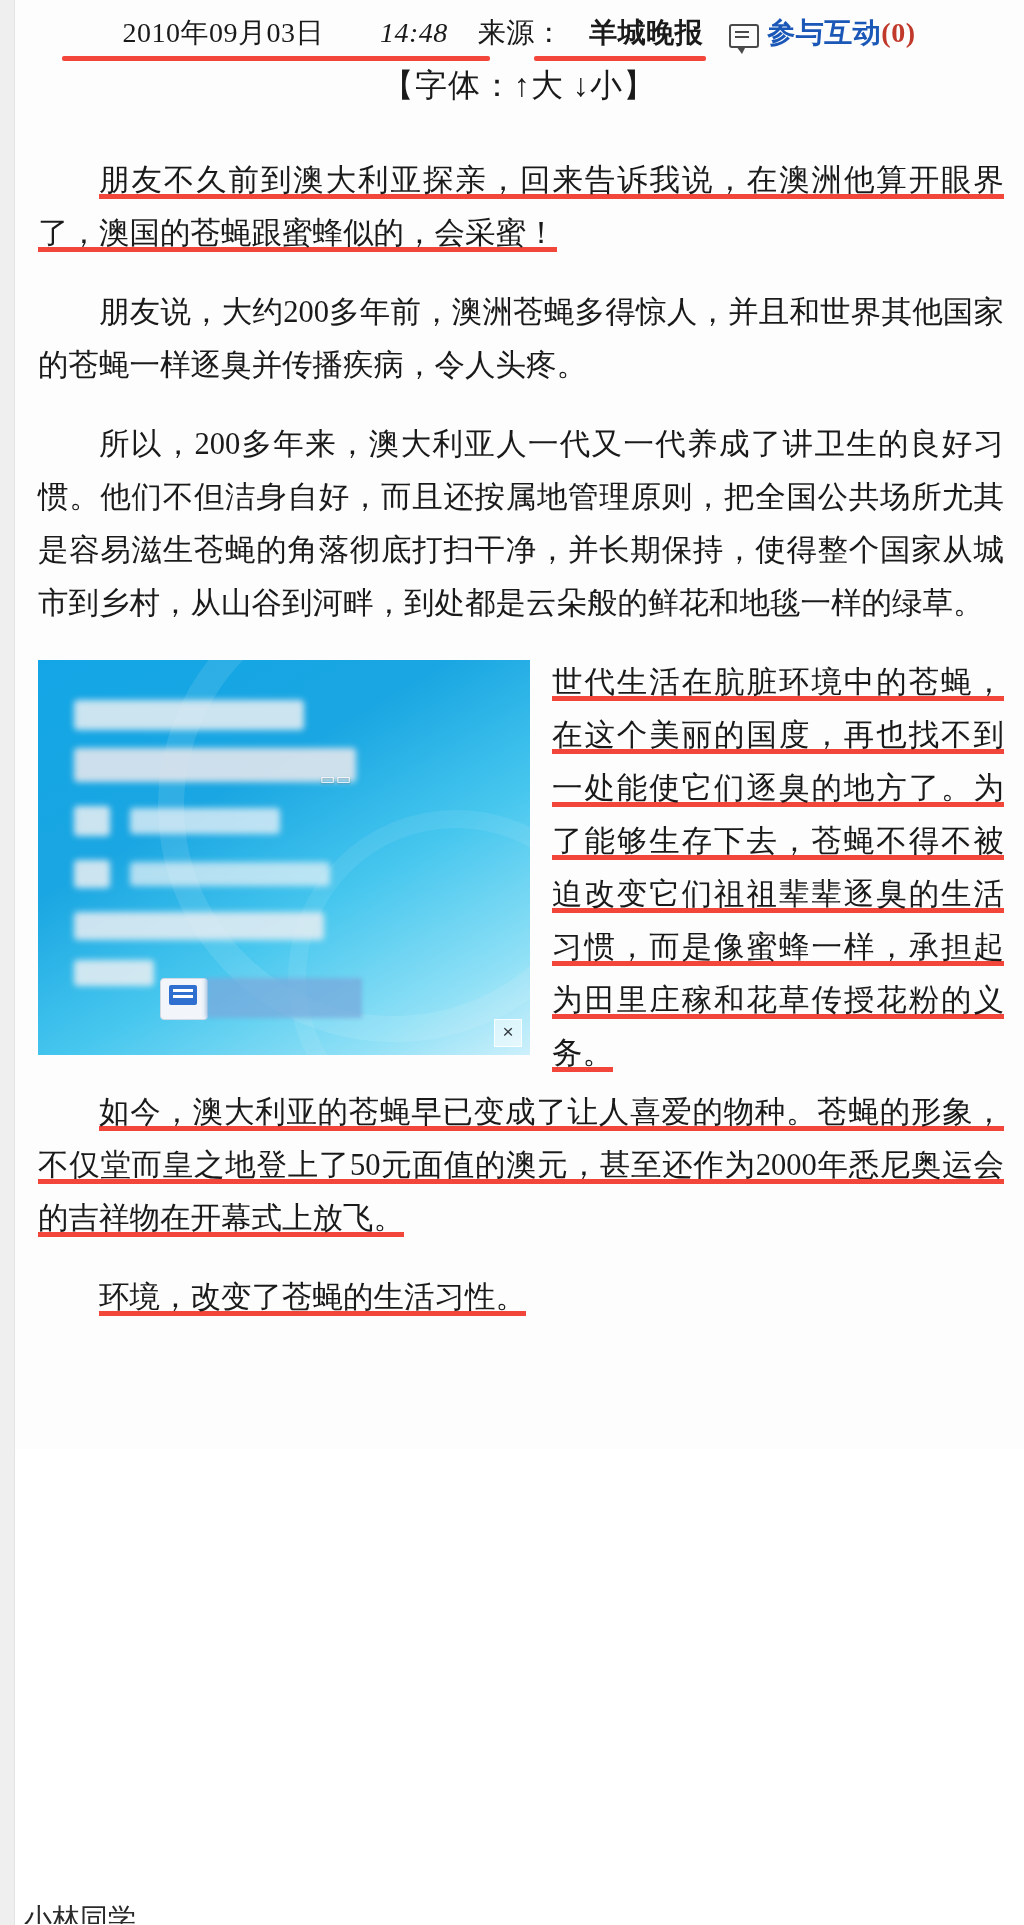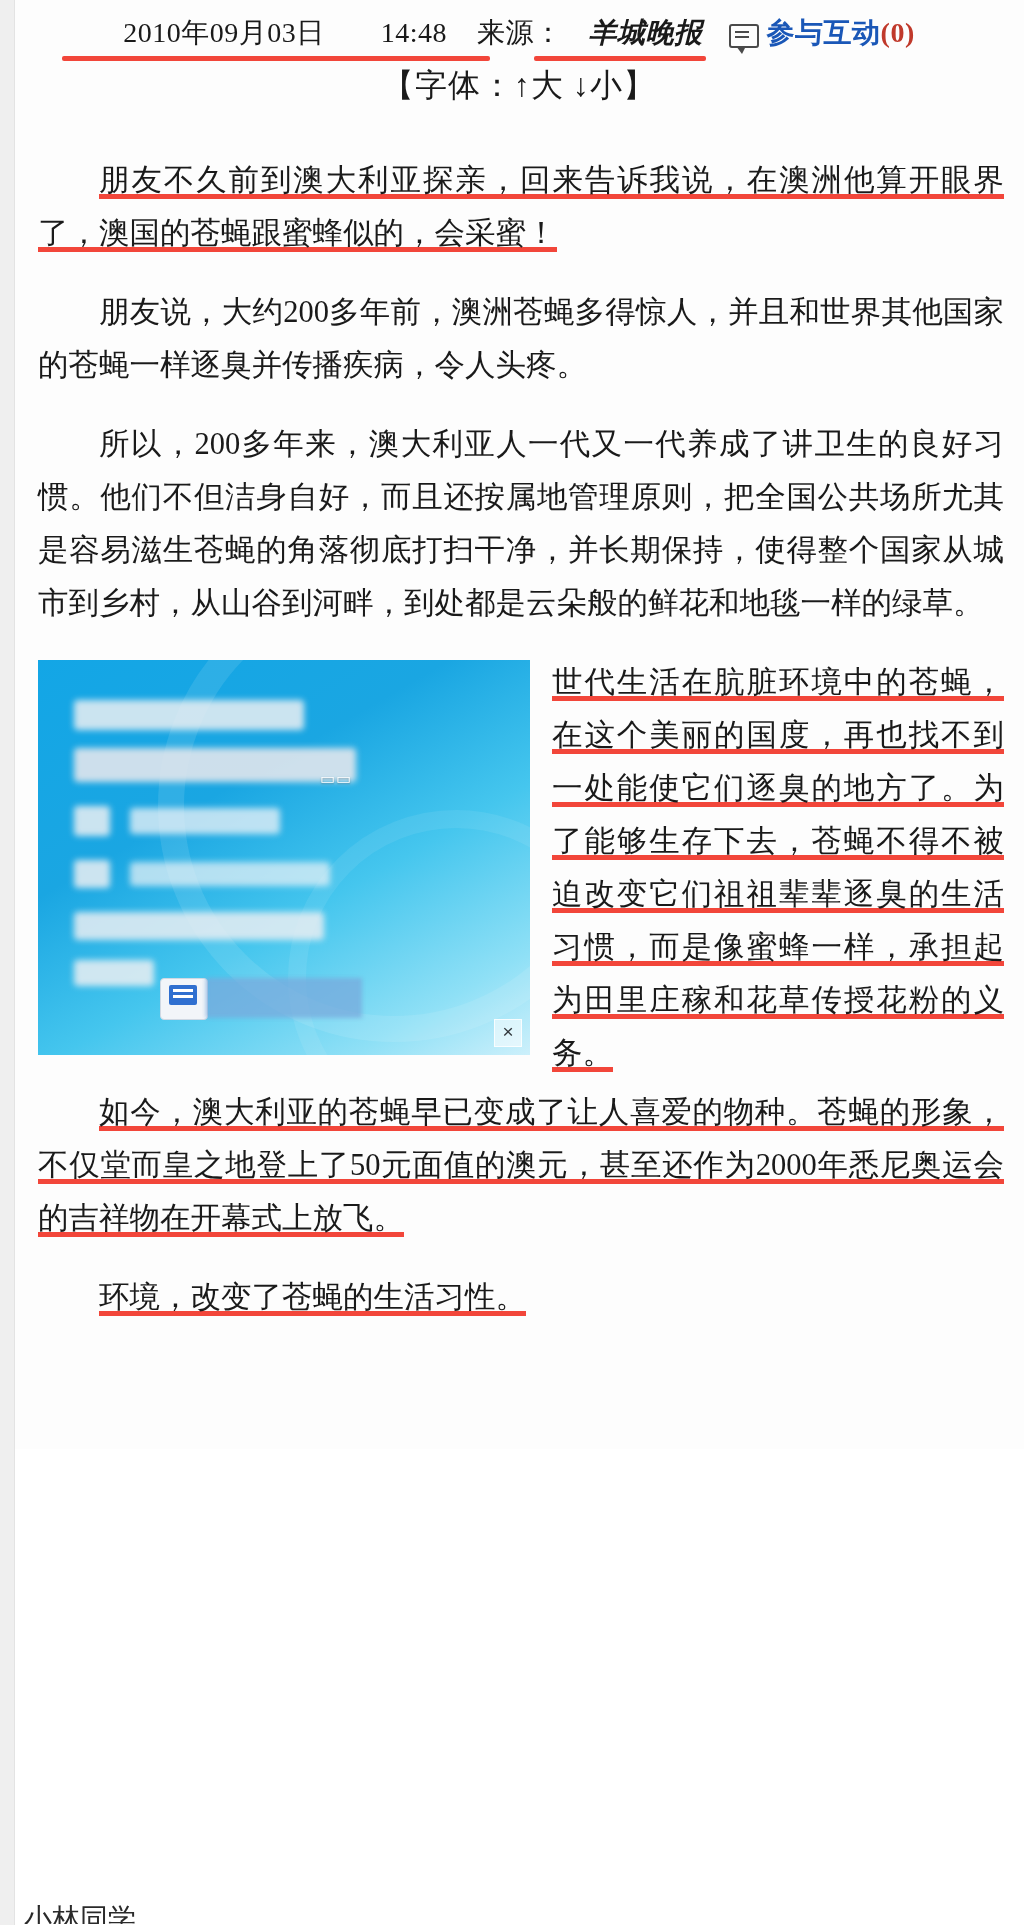--- a/index.html
+++ b/index.html
@@ -40,23 +40,23 @@
   
   .meta {
     display: flex;
     align-items: center;
     justify-content: center;
     gap: 26px;
     padding: 14px 0 4px 0;
     font-size: 28px;
     letter-spacing: 0.5px;
   }
-  .meta .time { margin-left: 30px; }
+  .meta .time { margin-left: 30px; font-style: italic; }
   .meta .source-label { margin-left: 4px; text-align: center; }
-  .meta .source-name { font-weight: bold; font-style: italic; }
+  .meta .source-name { font-weight: bold; }
   .meta .interact {
     color: #1a57b7;
     font-weight: bold;
     font-family: Liberation Serif, serif;
   }
   .meta .interact .count { color: #c0392b; }
   .comment-icon {
     display: inline-block;
     width: 26px; height: 20px;
     border: 2px solid #4a4a4a;

